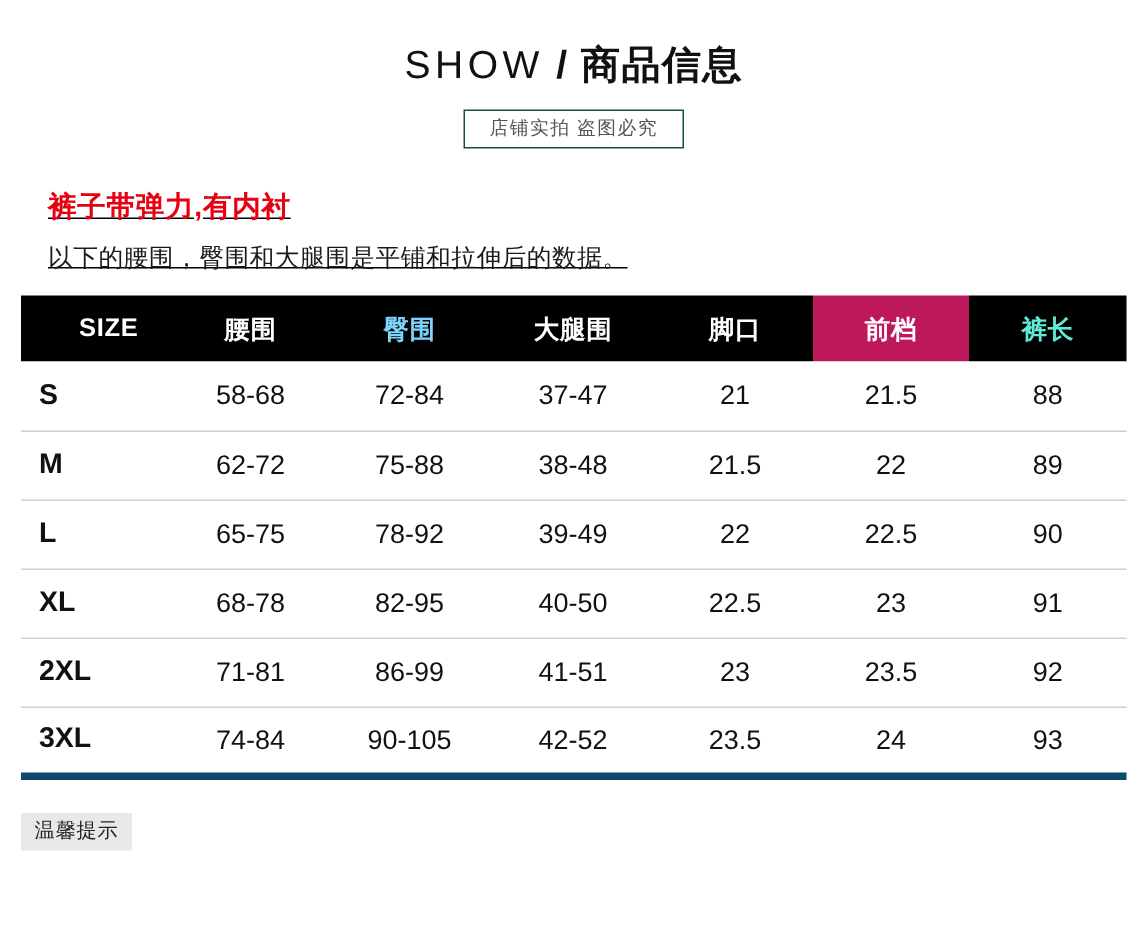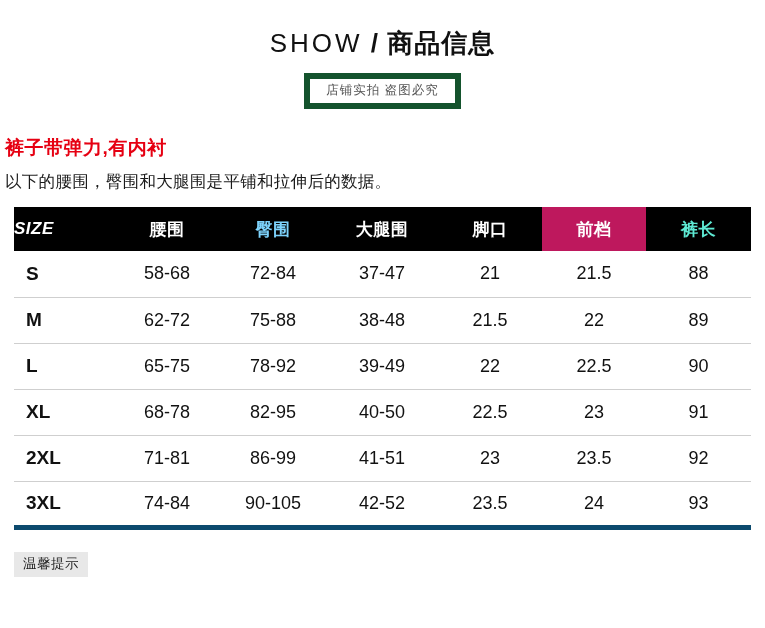--- a/index.html
+++ b/index.html
@@ -31,31 +31,32 @@
   .header-title .light {
     font-weight: 400;
     letter-spacing: 3px;
   }
   .header-sub-wrap {
     margin-top: 14px;
     display: flex;
     justify-content: center;
   }
   .header-sub {
-    border: 6px solid #14532d;
+    border: 1px solid #14532d;
     padding: 4px 16px 5px 16px;
     font-size: 12.5px;
     color: #555;
     letter-spacing: 1px;
     line-height: 1.2;
   }
 
   
   .intro {
-    margin: 26px 0 0 5px;
+    margin: 26px 0 0 32px;
+    text-decoration: underline;
   }
   .intro-red {
     color: #e60012;
     font-size: 19px;
     font-weight: bold;
     letter-spacing: 0.5px;
   }
   .intro-black {
     margin-top: 10px;
     color: #1a1a1a;
@@ -76,23 +77,22 @@
     background: #000;
     color: #fff;
     font-size: 17px;
     font-weight: bold;
     height: 44px;
     vertical-align: middle;
     text-align: center;
     letter-spacing: 0.5px;
   }
   table.size-table thead th.col-size {
-    text-align: left;
-    padding-left: 0;
-    font-style: italic;
+    text-align: center;
+    padding-left: 18px;
   }
   table.size-table tbody td {
     height: 46px;
     text-align: center;
     vertical-align: middle;
     font-size: 18px;
     color: #111;
     border-bottom: 1px solid #cfcfcf;
     background: #fff;
   }

